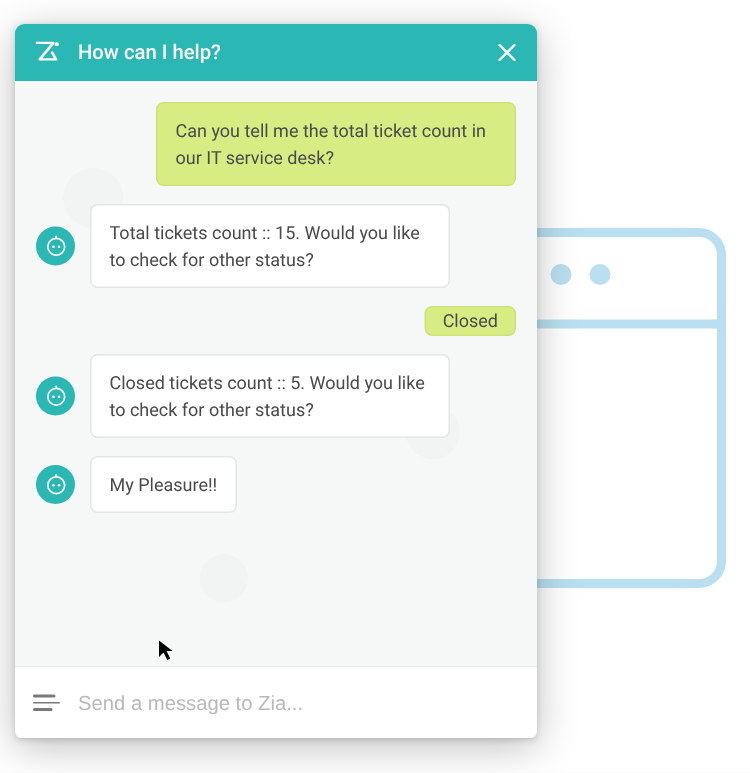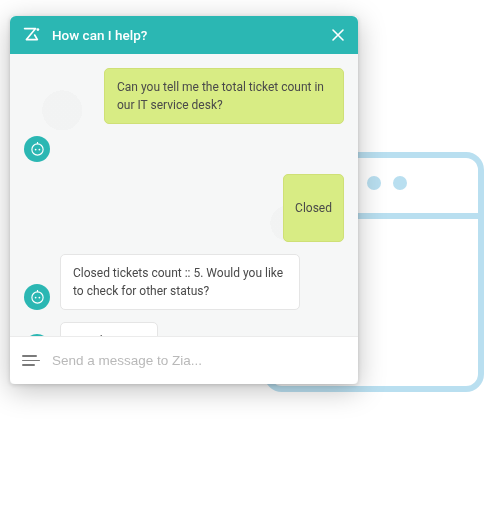--- a/index.html
+++ b/index.html
@@ -41,21 +41,21 @@
       left: 0;
       right: 0;
       height: 6px;
       background: #b9dff0;
     }
     .chat-window {
       position: absolute;
       top: 16px;
       left: 10px;
       width: 348px;
-      height: 368px;
+      height: 476px;
       background: #f6f7f7;
       border-radius: 4px;
       box-shadow: 0 6px 28px rgba(0,0,0,0.25), 0 1px 4px rgba(0,0,0,0.15);
       display: flex;
       flex-direction: column;
     }
     .chat-header {
       height: 38px;
       background: #2bb7b3;
       border-radius: 6px 6px 0 0;
@@ -93,21 +93,21 @@
       background: #f6f7f7;
       background-image:
         radial-gradient(circle at 15% 20%, rgba(0,0,0,0.015) 0, rgba(0,0,0,0.015) 20px, transparent 20px),
         radial-gradient(circle at 80% 60%, rgba(0,0,0,0.015) 0, rgba(0,0,0,0.015) 18px, transparent 18px),
         radial-gradient(circle at 40% 85%, rgba(0,0,0,0.015) 0, rgba(0,0,0,0.015) 16px, transparent 16px);
       position: relative;
     }
     .msg-row {
       display: flex;
       margin-bottom: 12px;
-      align-items: flex-end;
+      align-items: center;
     }
     .msg-row.user { justify-content: flex-end; }
     .bot-avatar {
       width: 26px;
       height: 26px;
       border-radius: 50%;
       background: #2bb7b3;
       display: flex;
       align-items: center;
       justify-content: center;
@@ -123,21 +123,21 @@
       color: #4a4a4a;
     }
     .bubble.bot {
       background: #ffffff;
       border: 1px solid #e5e5e5;
     }
     .bubble.user {
       background: #d8ec84;
       border: 1px solid #cfe076;
     }
-    .bubble.short { padding: 24px 11px; }
+    .bubble.short { padding: 0 11px; }
     .chat-footer {
       height: 48px;
       background: #ffffff;
       border-top: 1px solid #ebebeb;
       display: flex;
       align-items: center;
       padding: 0 12px;
       gap: 12px;
       border-radius: 0 0 6px 6px;
     }
@@ -212,20 +212,21 @@
 
     <div class="msg-row">
       <div class="bot-avatar">
         <svg width="15" height="15" viewBox="0 0 24 24">
             <circle cx="12" cy="12" r="9" stroke="#ffffff" stroke-width="1.8" fill="none"></circle>
             <circle cx="9" cy="12" r="1.4" fill="#ffffff"></circle>
             <circle cx="15" cy="12" r="1.4" fill="#ffffff"></circle>
             <path d="M12 3 L12 0" stroke="#ffffff" stroke-width="1.8"></path>
           </svg>
       </div>
+      <div class="bubble bot">Total tickets count :: 15. Would you like to check for other status?</div>
     </div>
 
     <div class="msg-row user">
       <div class="bubble user short">Closed</div>
     </div>
 
     <div class="msg-row">
       <div class="bot-avatar">
         <svg width="15" height="15" viewBox="0 0 24 24">
             <circle cx="12" cy="12" r="9" stroke="#ffffff" stroke-width="1.8" fill="none"></circle>

